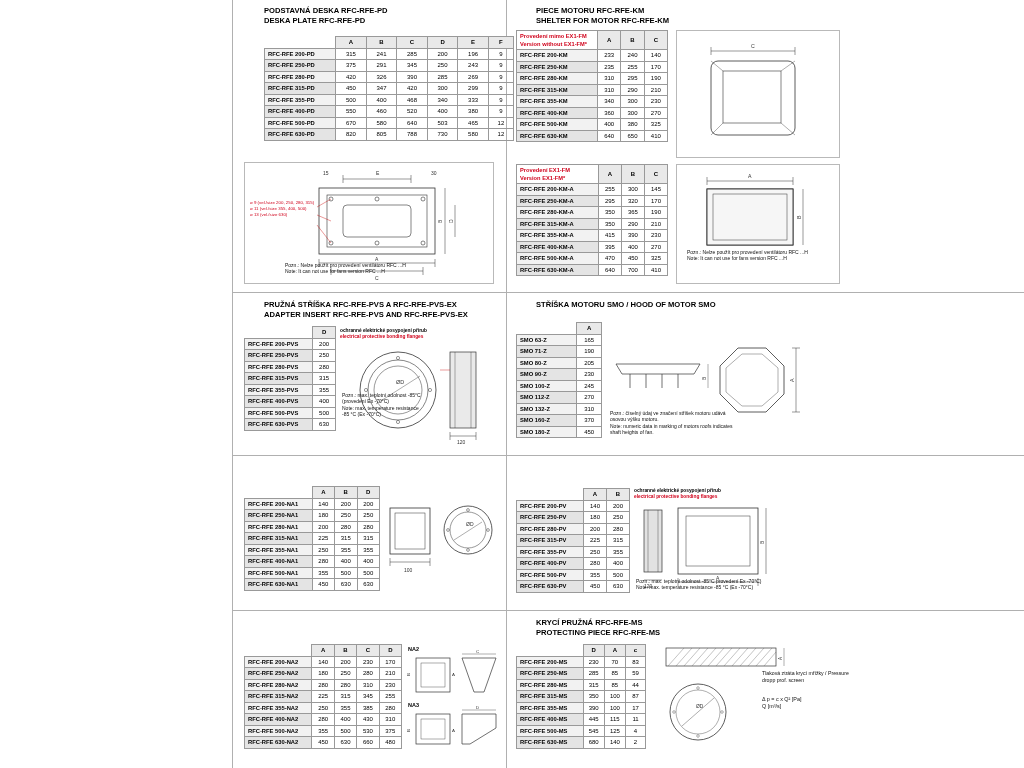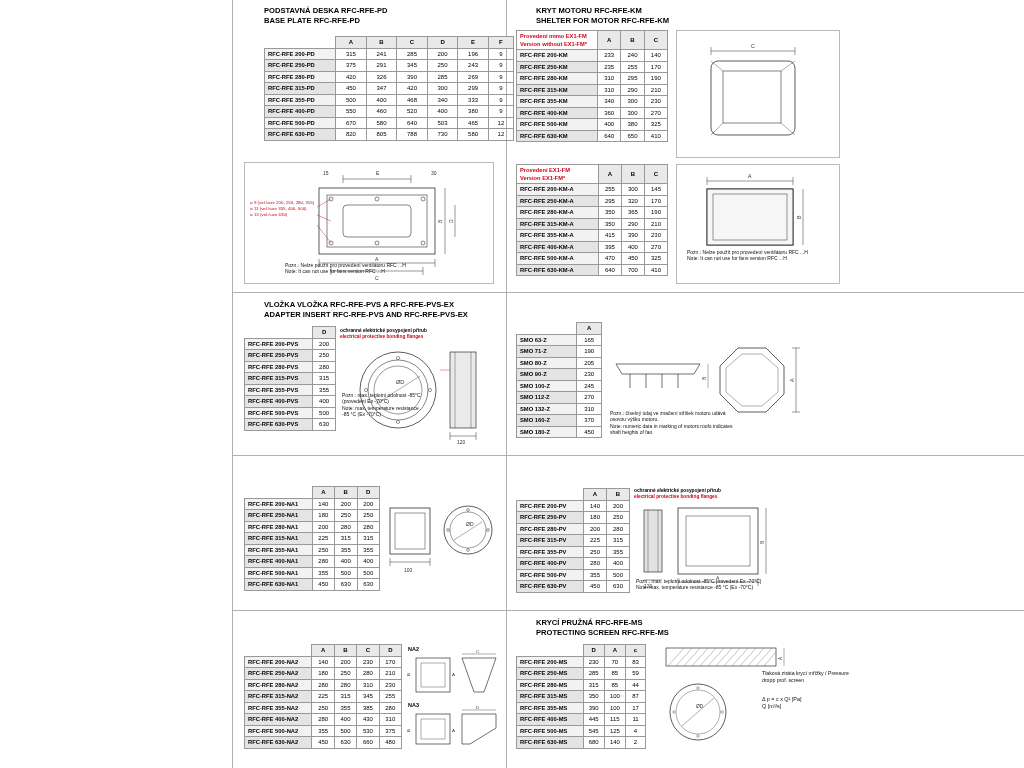--- a/index.html
+++ b/index.html
@@ -37,21 +37,21 @@
 
   <div class="vrule" style="left:506px;top:0;height:768px;"></div>
   <div class="hrule" style="left:232px;top:292px;width:792px;"></div>
   <div class="hrule" style="left:232px;top:455px;width:792px;"></div>
   <div class="hrule" style="left:232px;top:610px;width:792px;"></div>
   <div class="vrule" style="left:232px;top:0;height:768px;"></div>
 
   <div class="sec" style="left:244px;top:6px;width:252px;">
     <div class="sec-title">
       <div>PODSTAVNÁ DESKA RFC-RFE-PD</div>
-      <div>BASE PLATE RFC-RFE-PD</div>
+      <div>DESKA PLATE RFC-RFE-PD</div>
     </div>
     <table class="t" style="width:250px;margin-top:10px;">
       <tbody>
           <tr>
         <th class="cornerHead" style="width:72px;border-left:none;border-top:none;background:#fff;"></th>
         <th style="width:30px">A</th>
         <th style="width:30px">B</th>
         <th style="width:30px">C</th>
         <th style="width:30px">D</th>
         <th style="width:30px">E</th>
@@ -175,21 +175,21 @@
       <div class="red" style="font-size:4.4px;line-height:6px;">ø 9 (vel./size 200, 250, 280, 315)</div>
       <div class="red" style="font-size:4.4px;line-height:6px;">ø 11 (vel./size 355, 400, 500)</div>
       <div class="red" style="font-size:4.4px;line-height:6px;">ø 13 (vel./size 630)</div>
     </div>
     <div class="note" style="position:absolute;left:40px;top:99px;width:180px;white-space:pre-line;">Pozn.: Nelze použít pro provedení ventilátoru RFC ...H
 Note: It can not use for fans version RFC ...H</div>
   </div>
 
   <div class="sec" style="left:516px;top:6px;width:160px;">
     <div class="sec-title">
-      <div>KRYT MOTORU RFC-RFE-KM</div>
+      <div>PIECE MOTORU RFC-RFE-KM</div>
       <div>SHELTER FOR MOTOR RFC-RFE-KM</div>
     </div>
   </div>
 
   <table class="t" style="position:absolute;left:516px;top:30px;width:152px;">
     <tbody>
         <tr>
       <td class="hdrRed" style="width:86px;">
         <span>Provedení mimo EX1-FM</span><br>
         <span>Version without EX1-FM*</span>
@@ -337,21 +337,21 @@
       <line x1="126" y1="24" x2="126" y2="80" stroke="#333" stroke-width="0.5"></line>
       <text x="71" y="13" font-size="5.2" fill="#333">A</text>
       <text x="124" y="54" font-size="5.2" fill="#333" transform="rotate(-90 124,54)">B</text>
     </svg>
     <div class="note" style="position:absolute;left:10px;top:84px;width:145px;white-space:pre-line;">Pozn.: Nelze použít pro provedení ventilátoru RFC ...H
 Note: It can not use for fans version RFC ...H</div>
   </div>
 
   <div class="sec" style="left:244px;top:300px;width:256px;">
     <div class="sec-title">
-      <div>VLOŽKA VLOŽKA RFC-RFE-PVS A RFC-RFE-PVS-EX</div>
+      <div>PRUŽNÁ STŘÍŠKA RFC-RFE-PVS A RFC-RFE-PVS-EX</div>
       <div>ADAPTER INSERT RFC-RFE-PVS AND RFC-RFE-PVS-EX</div>
     </div>
   </div>
   <table class="t" style="position:absolute;left:244px;top:326px;width:92px;">
     <tbody>
         <tr>
       <th style="width:70px;background:#fff;border-left:none;border-top:none;"></th>
       <th style="width:22px">D</th>
     </tr>
     <tr>
@@ -413,20 +413,25 @@
       <line x1="110" y1="92" x2="110" y2="100" stroke="#333" stroke-width="0.5"></line>
       <line x1="136" y1="92" x2="136" y2="100" stroke="#333" stroke-width="0.5"></line>
       <text x="117" y="104" font-size="5" fill="#333">120</text>
       <line x1="100" y1="30" x2="110" y2="30" stroke="#c00" stroke-width="0.4"></line>
     </svg>
   </div>
 
   <div class="note" style="position:absolute;left:342px;top:392px;width:80px;white-space:pre-line;">Pozn.: max. teplotní odolnost -85°C (provedení Ex -70°C)
 Note: max. temperature resistance -85 °C (Ex -70°C)</div>
 
+  <div class="sec" style="left:516px;top:300px;width:300px;">
+    <div class="sec-title">
+      <div>STŘÍŠKA MOTORU SMO / HOOD OF MOTOR SMO</div>
+    </div>
+  </div>
   <table class="t" style="position:absolute;left:516px;top:322px;width:86px;">
     <tbody>
         <tr>
       <th style="width:62px;background:#fff;border-left:none;border-top:none;"></th>
       <th style="width:22px">A</th>
     </tr>
     <tr>
           <td class="name">SMO 63-Z</td>
           <td>165</td>
         </tr>
@@ -728,21 +733,21 @@
       <line x1="58" y1="62" x2="92" y2="62" stroke="#333" stroke-width="0.4"></line>
       <text x="72" y="61" font-size="4.4" fill="#333">D</text>
       <text x="6" y="84" font-size="4.4" fill="#333" transform="rotate(-90 6,84)">B</text>
       <text x="48" y="84" font-size="4.4" fill="#333">A</text>
     </svg>
   </div>
 
   <div class="sec" style="left:516px;top:618px;width:260px;">
     <div class="sec-title">
       <div>KRYCÍ PRUŽNÁ RFC-RFE-MS</div>
-      <div>PROTECTING SCREEN RFC-RFE-MS</div>
+      <div>PROTECTING PIECE RFC-RFE-MS</div>
     </div>
   </div>
   <table class="t" style="position:absolute;left:516px;top:644px;width:130px;">
     <tbody>
         <tr>
       <th style="width:70px;background:#fff;border-left:none;border-top:none;"></th>
       <th style="width:20px">D</th>
       <th style="width:20px">A</th>
       <th style="width:20px">c</th>
     </tr>

